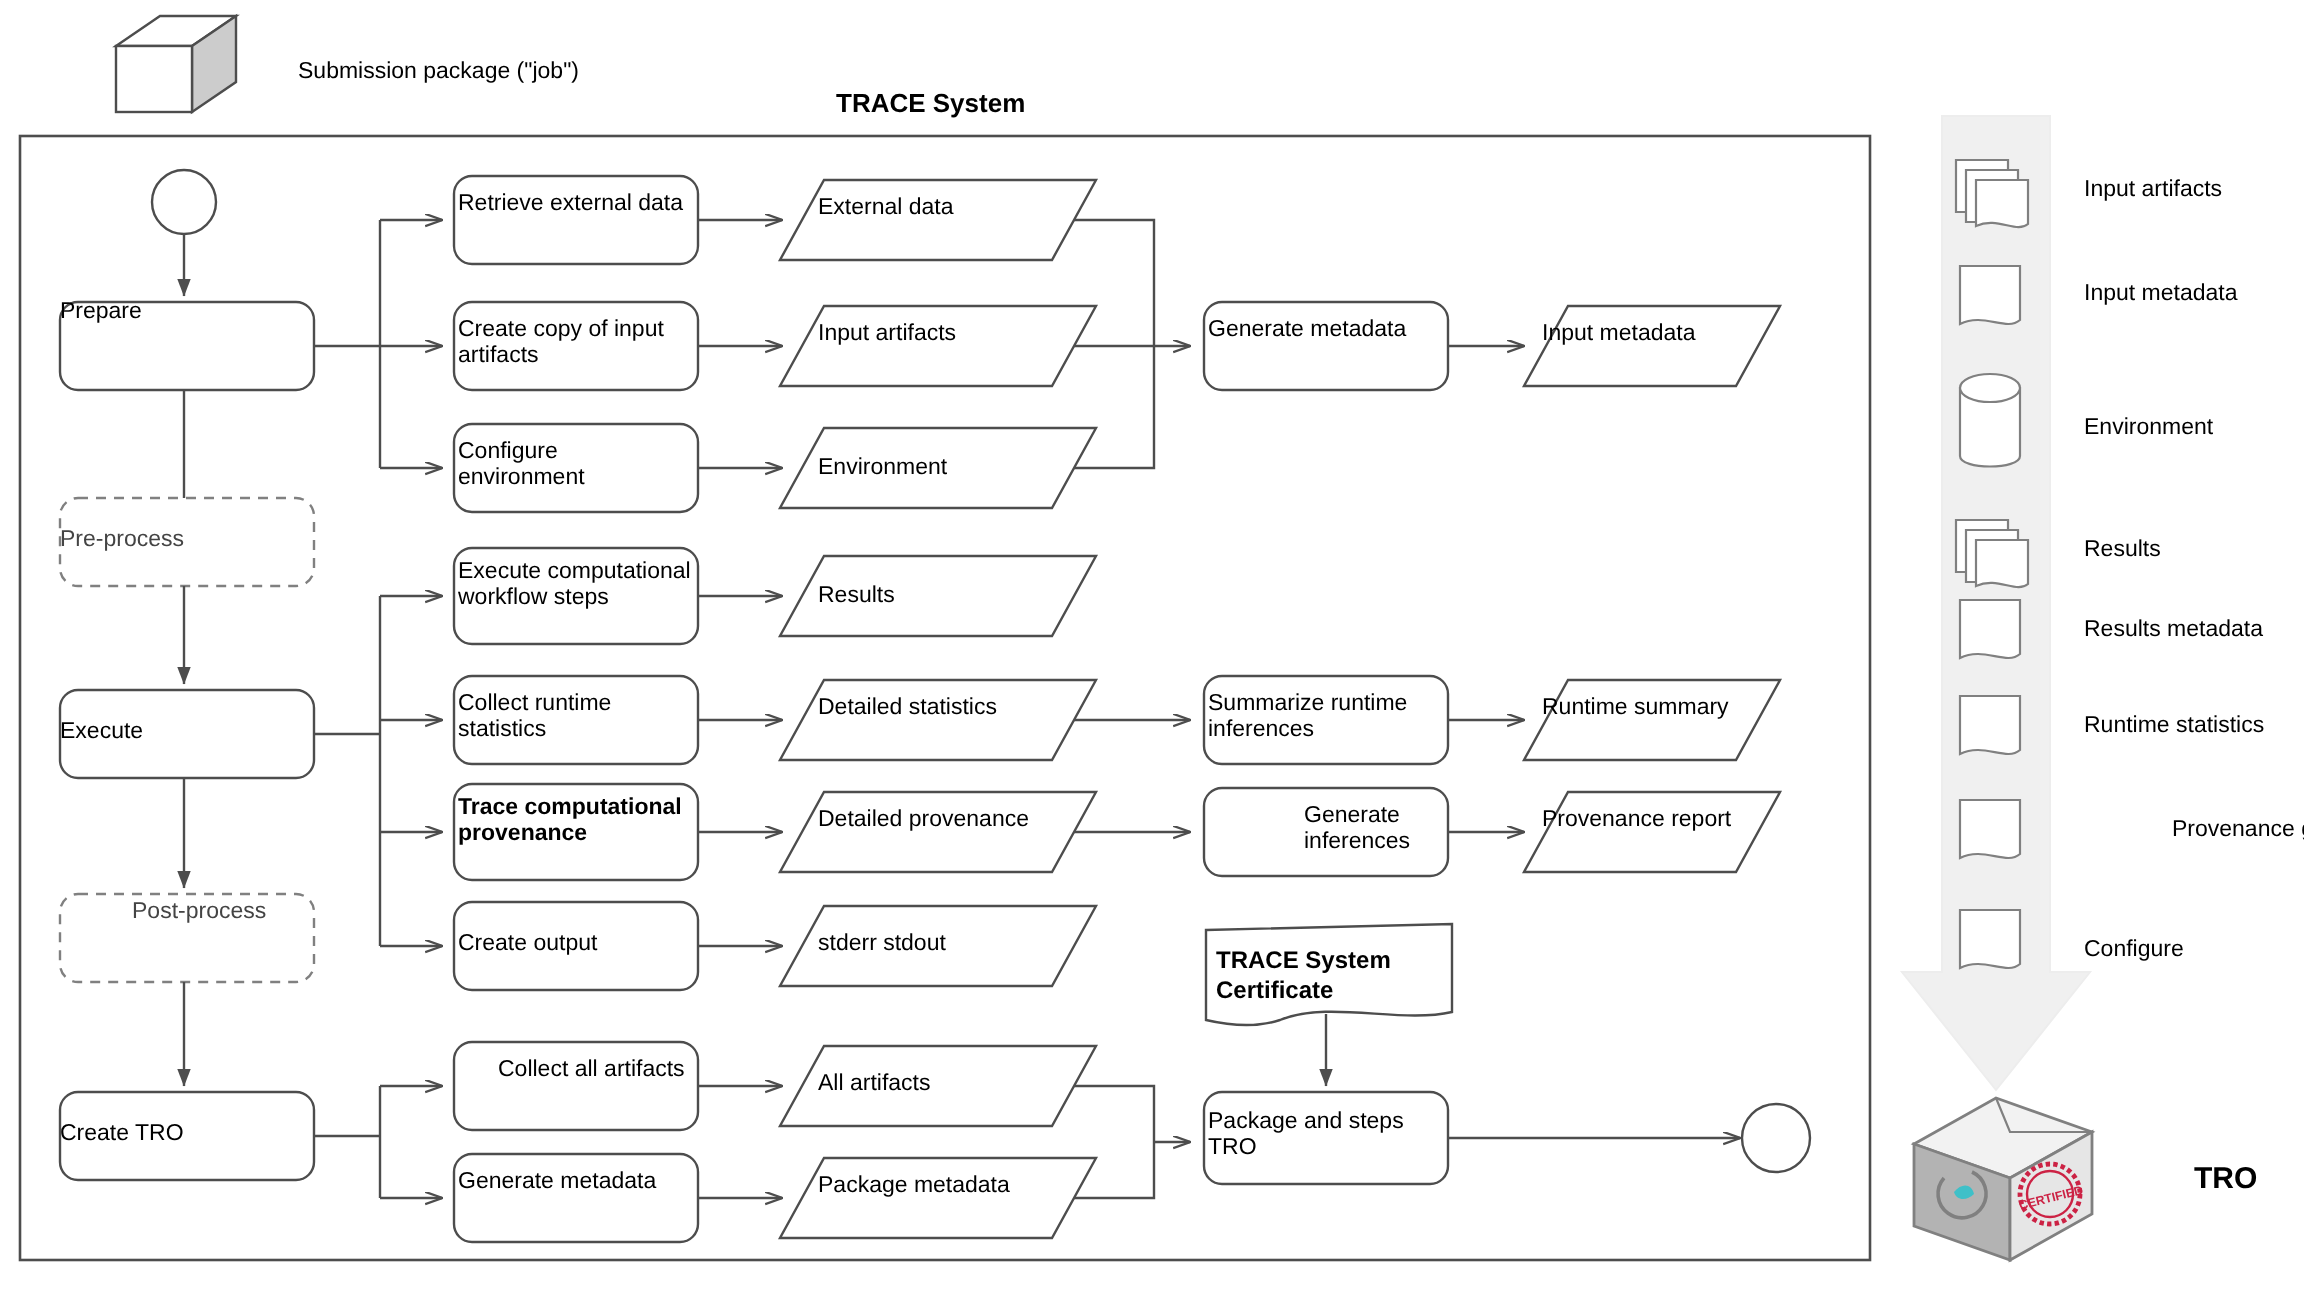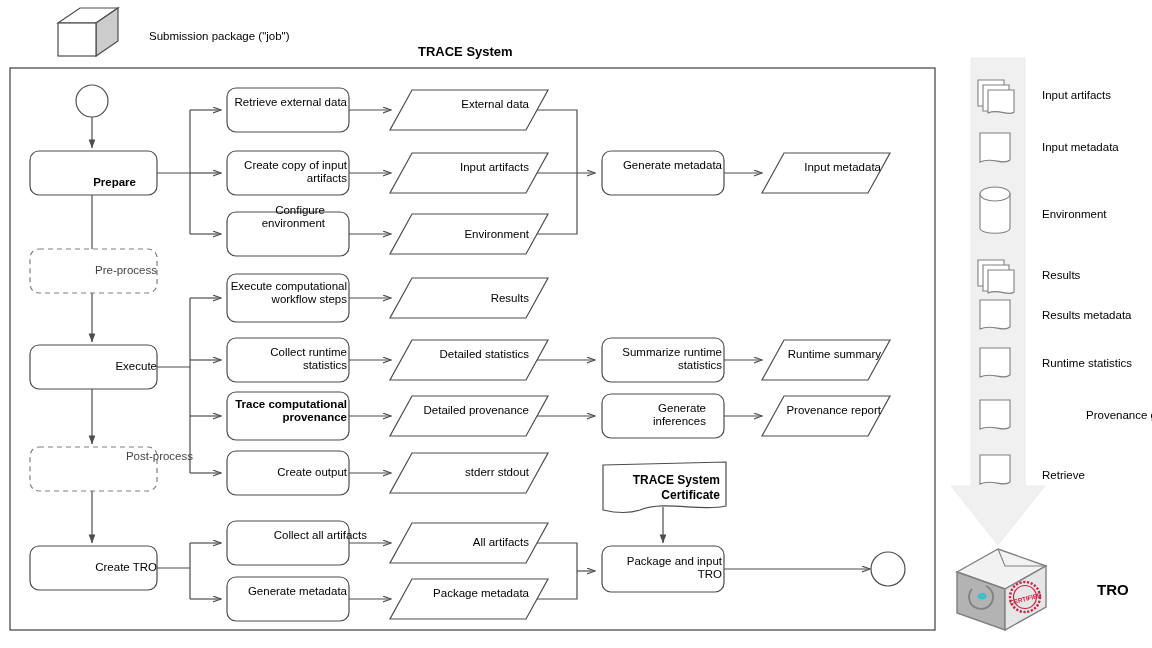--- a/index.html
+++ b/index.html
@@ -1,20 +1,20 @@
 <!DOCTYPE html>
 <html><head>
 <meta charset="utf-8">
 <style>
   html,body{margin:0;padding:0;background:#ffffff;}
   body{width:1152px;height:648px;position:relative;overflow:hidden;
        font-family:"Liberation Sans","DejaVu Sans",sans-serif;color:#000;}
   #stage{position:absolute;left:0;top:0;width:1152px;height:648px;}
   svg.layer{position:absolute;left:0;top:0;width:1152px;height:648px;}
-  .lbl{position:absolute;text-align:right;line-height:1.16;
+  .lbl{position:absolute;text-align:left;line-height:1.16;
        font-size:11.5px;color:#000;pointer-events:none;}
   .lbl.bold{font-weight:bold;}
   .ttl{position:absolute;font-size:13px;font-weight:bold;}
   .legtxt{position:absolute;font-size:11.5px;text-align:left;white-space:nowrap;}
   .cap{position:absolute;font-size:11.5px;white-space:nowrap;}
   .trotxt{position:absolute;font-size:15px;font-weight:bold;}
 </style>
 </head>
 <body>
 
@@ -186,39 +186,39 @@
         <circle cx="1025" cy="597" r="15" fill="none" stroke="#cc2244" stroke-width="2.4" stroke-dasharray="2.2,1.6"></circle>
         <circle cx="1025" cy="597" r="11.5" fill="none" stroke="#cc2244" stroke-width="1.2"></circle>
         <text x="1025" y="601" font-size="6.2" font-weight="bold" fill="#cc2244" text-anchor="middle" font-family="Liberation Sans, sans-serif" transform="rotate(-14 1025 597)">CERTIFIED</text>
       </g>
     </g>
   </svg>
 
   <div class="cap" style="left:149px;top:30px;">Submission package ("job")</div>
   <div class="ttl" style="left:418px;top:44px;">TRACE System</div>
 
-  <div class="lbl" style="left:30px;top:176px;width:106px;font-weight:bold;">Prepare</div>
+  <div class="lbl" style="left:30px;top:150px;width:106px;">Prepare</div>
   <div class="lbl" style="left:30px;top:264px;width:127px;color:#444;">Pre-process</div>
   <div class="lbl" style="left:30px;top:360px;width:127px;">Execute</div>
   <div class="lbl" style="left:30px;top:450px;width:127px;color:#444;margin-left:36px;">Post-process</div>
   <div class="lbl" style="left:30px;top:561px;width:127px;">Create TRO</div>
 
   <div class="lbl" style="left:229px;top:96px;width:118px;">Retrieve external data</div>
   <div class="lbl" style="left:229px;top:159px;width:118px;">Create copy of input artifacts</div>
-  <div class="lbl" style="left:229px;top:204px;width:96px;">Configure environment</div>
+  <div class="lbl" style="left:229px;top:220px;width:96px;">Configure environment</div>
   <div class="lbl" style="left:604px;top:159px;width:118px;">Generate metadata</div>
   <div class="lbl" style="left:229px;top:280px;width:118px;">Execute computational workflow steps</div>
   <div class="lbl" style="left:229px;top:346px;width:118px;">Collect runtime statistics</div>
-  <div class="lbl" style="left:604px;top:346px;width:118px;">Summarize runtime statistics</div>
+  <div class="lbl" style="left:604px;top:346px;width:118px;">Summarize runtime inferences</div>
   <div class="lbl" style="left:229px;top:398px;width:118px;font-weight:bold;">Trace computational provenance</div>
-  <div class="lbl" style="left:604px;top:402px;width:102px;">Generate inferences</div>
+  <div class="lbl" style="left:604px;top:402px;width:102px;padding-left:48px;">Generate inferences</div>
   <div class="lbl" style="left:229px;top:466px;width:118px;">Create output</div>
   <div class="lbl" style="left:229px;top:529px;width:118px;margin-left:20px;">Collect all artifacts</div>
   <div class="lbl" style="left:229px;top:585px;width:118px;">Generate metadata</div>
-  <div class="lbl" style="left:604px;top:555px;width:118px;">Package and input TRO</div>
+  <div class="lbl" style="left:604px;top:555px;width:118px;">Package and steps TRO</div>
 
   <div class="lbl" style="left:409px;top:98px;width:120px;">External data</div>
   <div class="lbl" style="left:409px;top:161px;width:120px;">Input artifacts</div>
   <div class="lbl" style="left:409px;top:228px;width:120px;">Environment</div>
   <div class="lbl" style="left:771px;top:161px;width:110px;">Input metadata</div>
   <div class="lbl" style="left:409px;top:292px;width:120px;">Results</div>
   <div class="lbl" style="left:409px;top:348px;width:120px;">Detailed statistics</div>
   <div class="lbl" style="left:771px;top:348px;width:110px;">Runtime summary</div>
   <div class="lbl" style="left:409px;top:404px;width:120px;">Detailed provenance</div>
   <div class="lbl" style="left:771px;top:404px;width:110px;">Provenance report</div>
@@ -229,17 +229,17 @@
   <div class="lbl bold" style="left:608px;top:474px;width:112px;font-size:12px;">TRACE System</div>
   <div class="lbl bold" style="left:608px;top:489px;width:112px;font-size:12px;">Certificate</div>
 
   <div class="legtxt" style="left:1042px;top:89px;">Input artifacts</div>
   <div class="legtxt" style="left:1042px;top:141px;">Input metadata</div>
   <div class="legtxt" style="left:1042px;top:208px;">Environment</div>
   <div class="legtxt" style="left:1042px;top:269px;">Results</div>
   <div class="legtxt" style="left:1042px;top:309px;">Results metadata</div>
   <div class="legtxt" style="left:1042px;top:357px;">Runtime statistics</div>
   <div class="legtxt" style="left:1042px;top:409px;padding-left:44px;">Provenance graph</div>
-  <div class="legtxt" style="left:1042px;top:469px;">Retrieve</div>
+  <div class="legtxt" style="left:1042px;top:469px;">Configure</div>
 
   <div class="trotxt" style="left:1064px;top:581px;margin-left:33px;">TRO</div>
 
 </div>
 
 </body></html>

